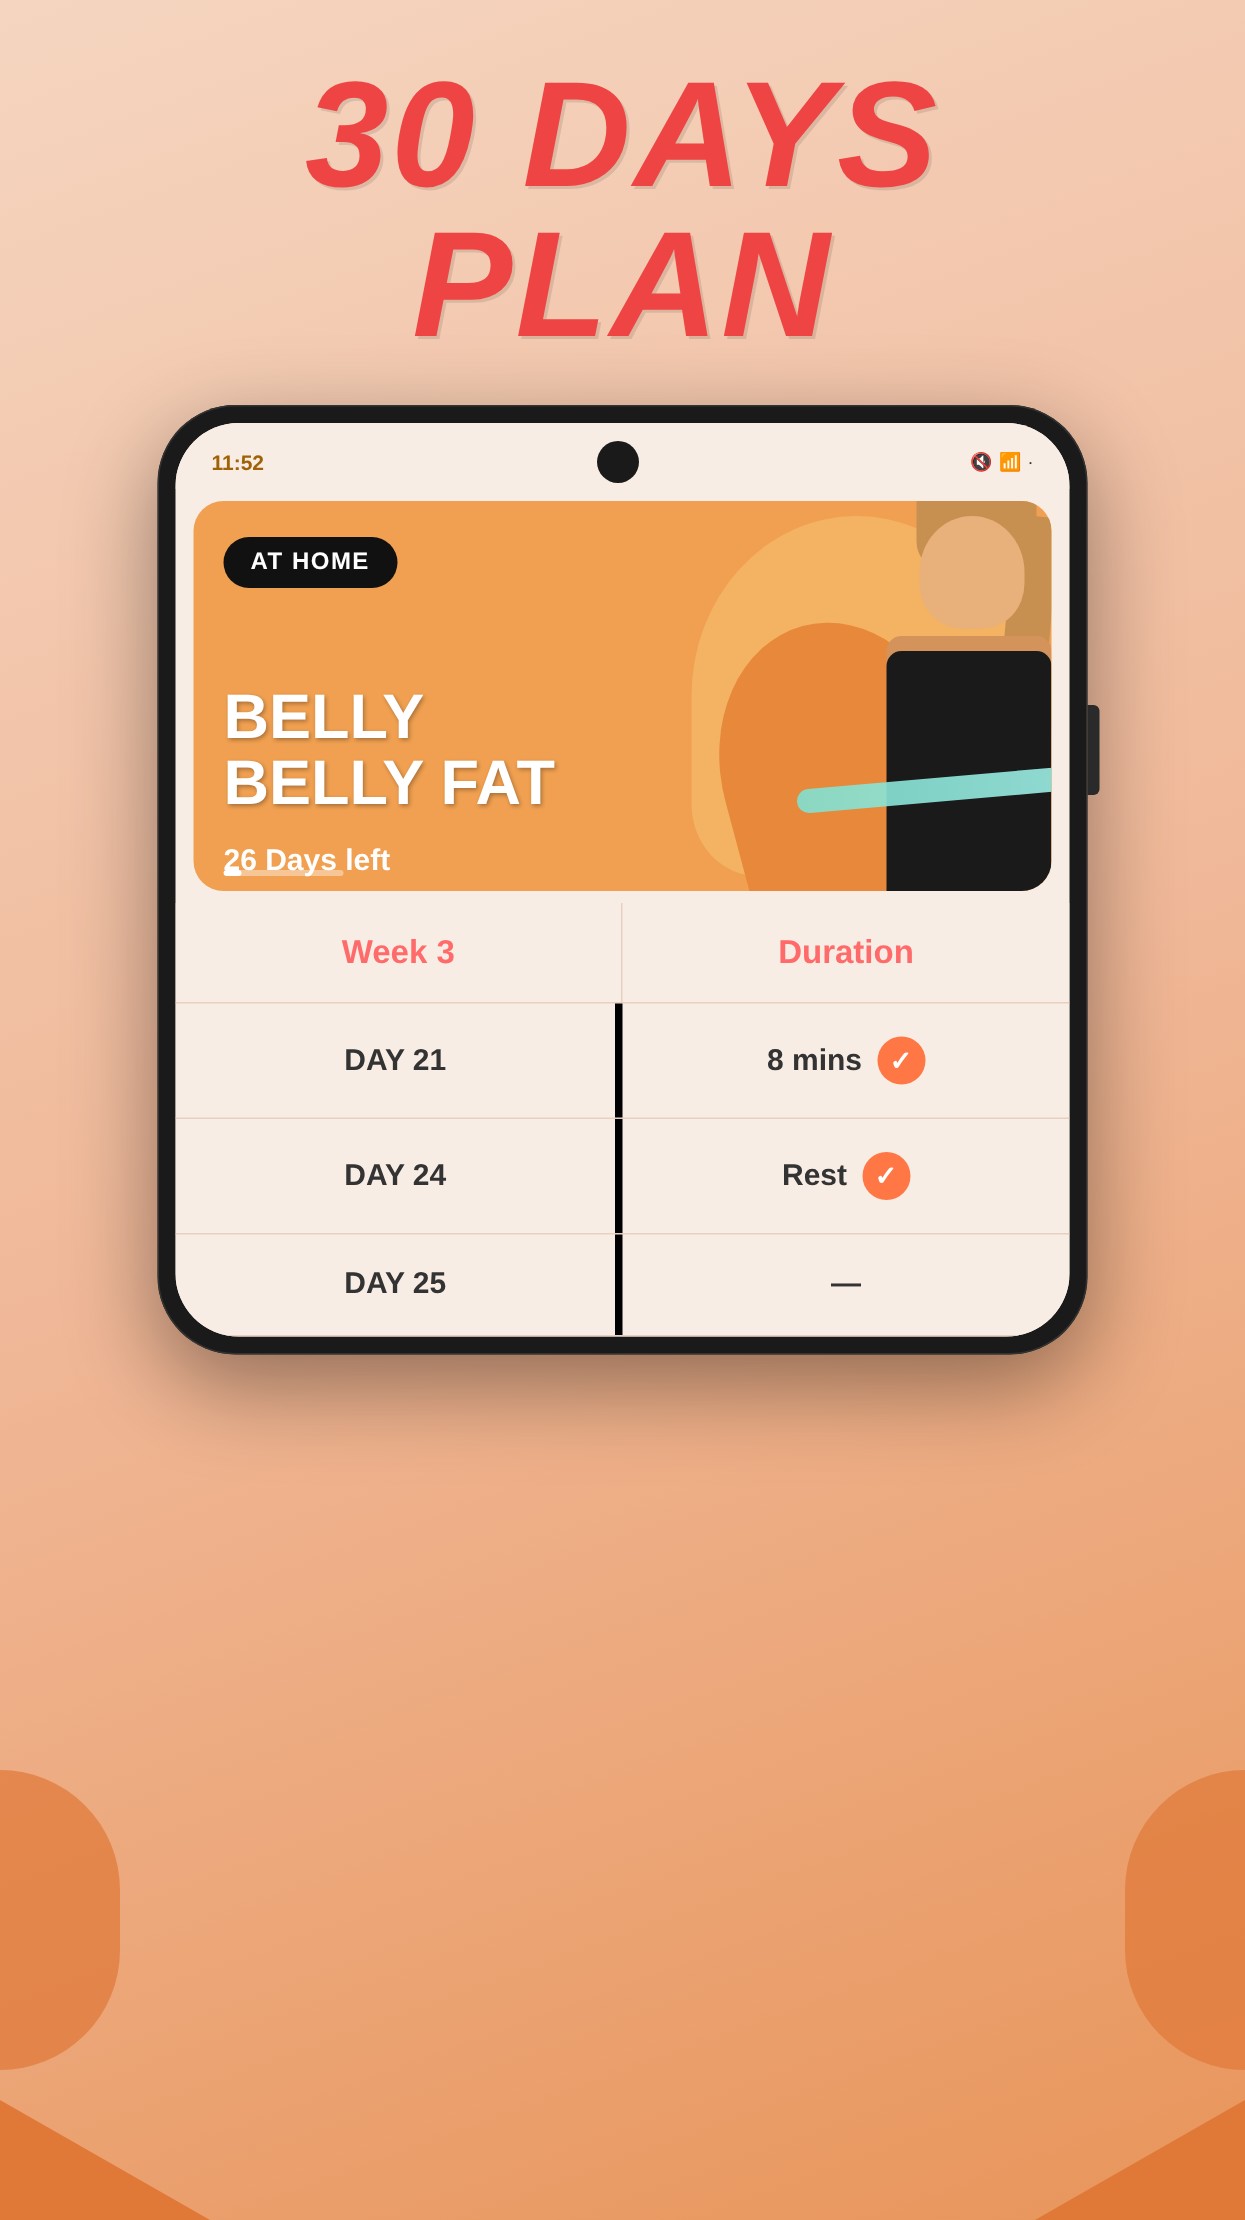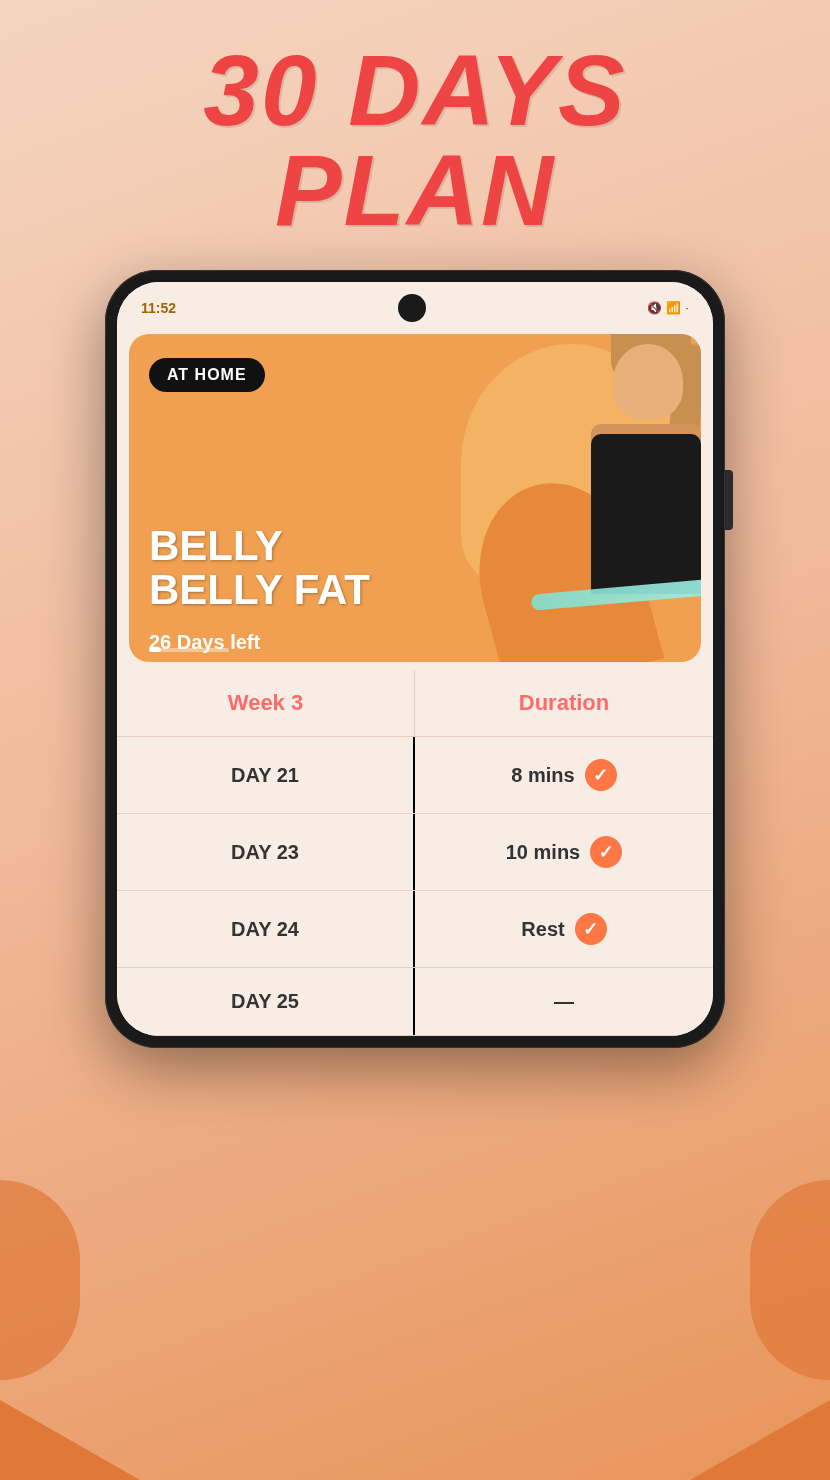--- a/index.html
+++ b/index.html
@@ -89,21 +89,21 @@
       align-items: center;
       font-size: 12px;
       color: #333;
     }
 
     
     .workout-banner {
       margin: 8px 12px;
       background: #f0a050;
       border-radius: 20px;
-      height: 328px;
+      height: 260px;
       position: relative;
       overflow: hidden;
     }
 
     .banner-bg-shape1 {
       position: absolute;
       bottom: -20px;
       right: 60px;
       width: 160px;
       height: 200px;
@@ -212,21 +212,21 @@
       font-weight: 900;
       color: #333;
       font-family: Arial, sans-serif;
       display: flex;
       align-items: center;
       justify-content: center;
       gap: 10px;
     }
 
     .table-cell:first-child {
-      border-right: 2px solid #000000;
+      border-right: 5px solid #000000;
     }
 
     .check-badge {
       width: 32px;
       height: 32px;
       background: #ff7744;
       border-radius: 50%;
       display: flex;
       align-items: center;
       justify-content: center;
@@ -449,29 +449,20 @@
           <div class="table-cell">
             <span>DAY 21</span>
           </div>
           <div class="table-cell">
             <span>8 mins</span>
             <div class="check-badge"></div>
           </div>
         </div>
 
 
-        <div class="table-row">
-          <div class="table-cell">
-            <span>DAY 23</span>
-          </div>
-          <div class="table-cell">
-            <span>10 mins</span>
-            <div class="check-badge"></div>
-          </div>
-        </div>
 
         <div class="table-row">
           <div class="table-cell">
             <span>DAY 24</span>
           </div>
           <div class="table-cell">
             <span>Rest</span>
             <div class="check-badge"></div>
           </div>
         </div>

